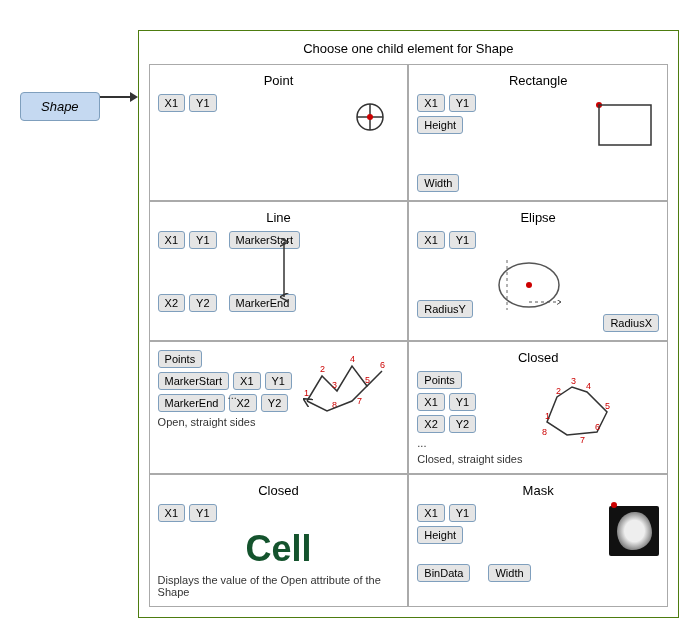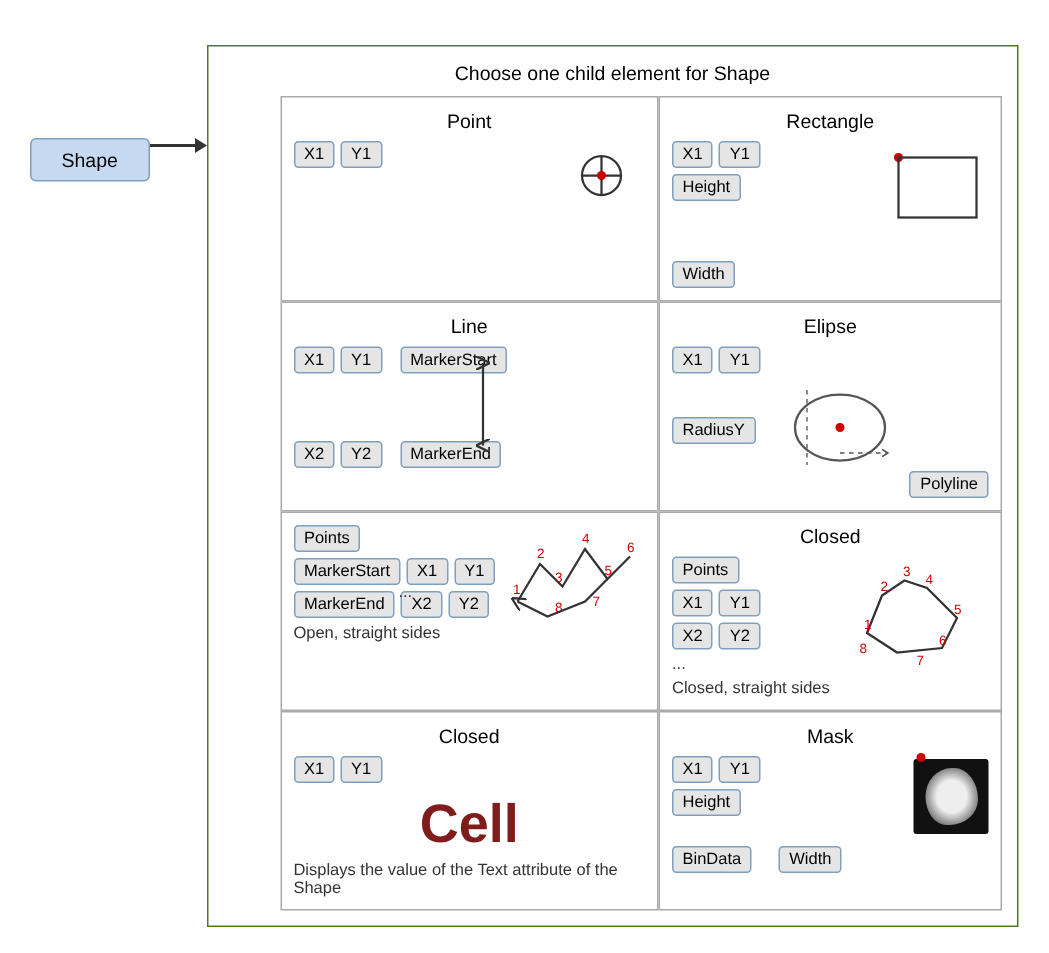--- a/index.html
+++ b/index.html
@@ -18,20 +18,21 @@
       gap: 0;
     }
     .shape-box {
       background: #c5d9f1;
       border: 1px solid #7f9fbd;
       border-radius: 4px;
       padding: 6px 20px;
       font-size: 13px;
       white-space: nowrap;
       margin-top: 50px;
+      font-style: italic;
     }
     .arrow-right {
       display: flex;
       align-items: center;
       margin-top: 50px;
     }
     .arrow-line {
       width: 30px;
       height: 2px;
       background: #333;
@@ -51,21 +52,20 @@
     .main-title {
       text-align: center;
       font-size: 13px;
       margin-bottom: 8px;
       color: #000;
     }
     .grid-2col {
       display: grid;
       grid-template-columns: 1fr 1fr;
       gap: 0;
-      margin-left: 38px;
     }
     .cell {
       border: 1px solid #aaa;
       padding: 8px;
       min-height: 120px;
       position: relative;
     }
     .cell-title {
       text-align: center;
       font-size: 13px;
@@ -93,21 +93,21 @@
     }
     .cell-note {
       font-size: 11px;
       color: #333;
       margin-top: 4px;
     }
     
     .label-cell .big-text {
       font-size: 36px;
       font-weight: bold;
-      color: #7f1d1d;
+      color: #14532d;
       text-align: center;
       display: block;
     }
     .label-cell .desc {
       font-size: 11px;
       color: #333;
       margin-top: 4px;
     }
     
     .mask-icon {
@@ -209,21 +209,21 @@
           <span class="tag">MarkerEnd</span>
         </div>
       </div>
 
       <div class="cell elipse-cell">
         <div class="cell-title">Elipse</div>
         <div style="display:flex; gap:4px; margin-bottom:6px;">
           <span class="tag">X1</span>
           <span class="tag">Y1</span>
         </div>
-        <div style="display:flex; align-items:center; gap:6px;">
+        <div style="display:flex; align-items:flex-end; gap:6px;">
           <div>
             <span class="tag">RadiusY</span>
           </div>
           <div>
             <svg width="90" height="60" viewBox="0 0 90 60">
 
               <line x1="28" y1="5" x2="28" y2="55" stroke="#666" stroke-width="1" stroke-dasharray="3,3"></line>
 
               <ellipse cx="50" cy="30" rx="30" ry="22" fill="none" stroke="#555" stroke-width="1.5"></ellipse>
 
@@ -232,21 +232,21 @@
               <line x1="50" y1="47" x2="82" y2="47" stroke="#555" stroke-width="1" stroke-dasharray="3,3" marker-end="url(#arrRight)"></line>
               <defs>
                 <marker id="arrRight" markerWidth="5" markerHeight="5" refX="4" refY="2.5" orient="auto">
                   <path d="M0,0 L4,2.5 L0,5" fill="none" stroke="#555" stroke-width="1"></path>
                 </marker>
               </defs>
             </svg>
           </div>
         </div>
         <div style="margin-top:-4px; text-align:right;">
-          <span class="tag">Polyline</span>
+          <span class="tag">RadiusX</span>
         </div>
       </div>
 
       <div class="cell">
         <div style="display:flex; align-items:flex-start; gap:6px;">
           <div>
             <div style="margin-bottom:4px;">
               <span class="tag">Points</span>
             </div>
             <div style="display:flex; gap:4px; margin-bottom:4px;">
@@ -325,21 +325,21 @@
 
       <div class="cell label-cell">
         <div class="cell-title">Closed</div>
         <div style="display:flex; gap:4px; margin-bottom:6px;">
           <span class="tag">X1</span>
           <span class="tag">Y1</span>
         </div>
         <div style="text-align:center;">
           <span class="big-text">Cell</span>
         </div>
-        <div class="desc">Displays the value of the Text attribute of the Shape</div>
+        <div class="desc">Displays the value of the Open attribute of the Shape</div>
       </div>
 
       <div class="cell">
         <div class="cell-title">Mask</div>
         <div style="display:flex; justify-content:space-between; align-items:flex-start;">
           <div>
             <div style="display:flex; gap:4px; margin-bottom:4px;">
               <span class="tag">X1</span>
               <span class="tag">Y1</span>
             </div>

